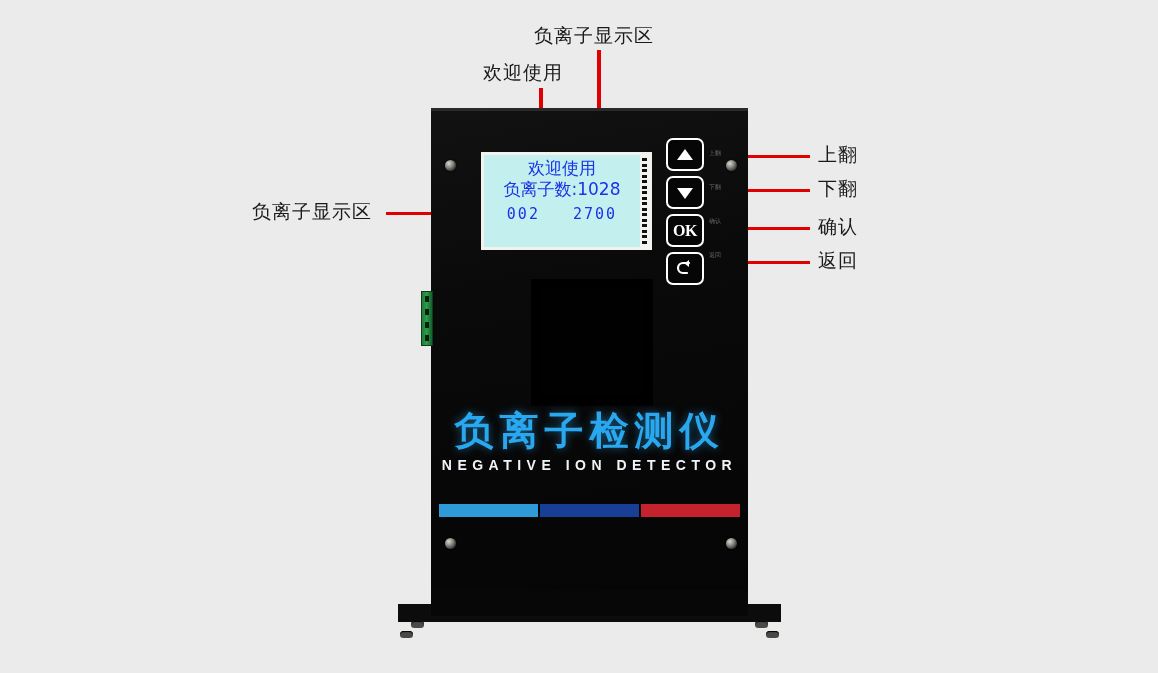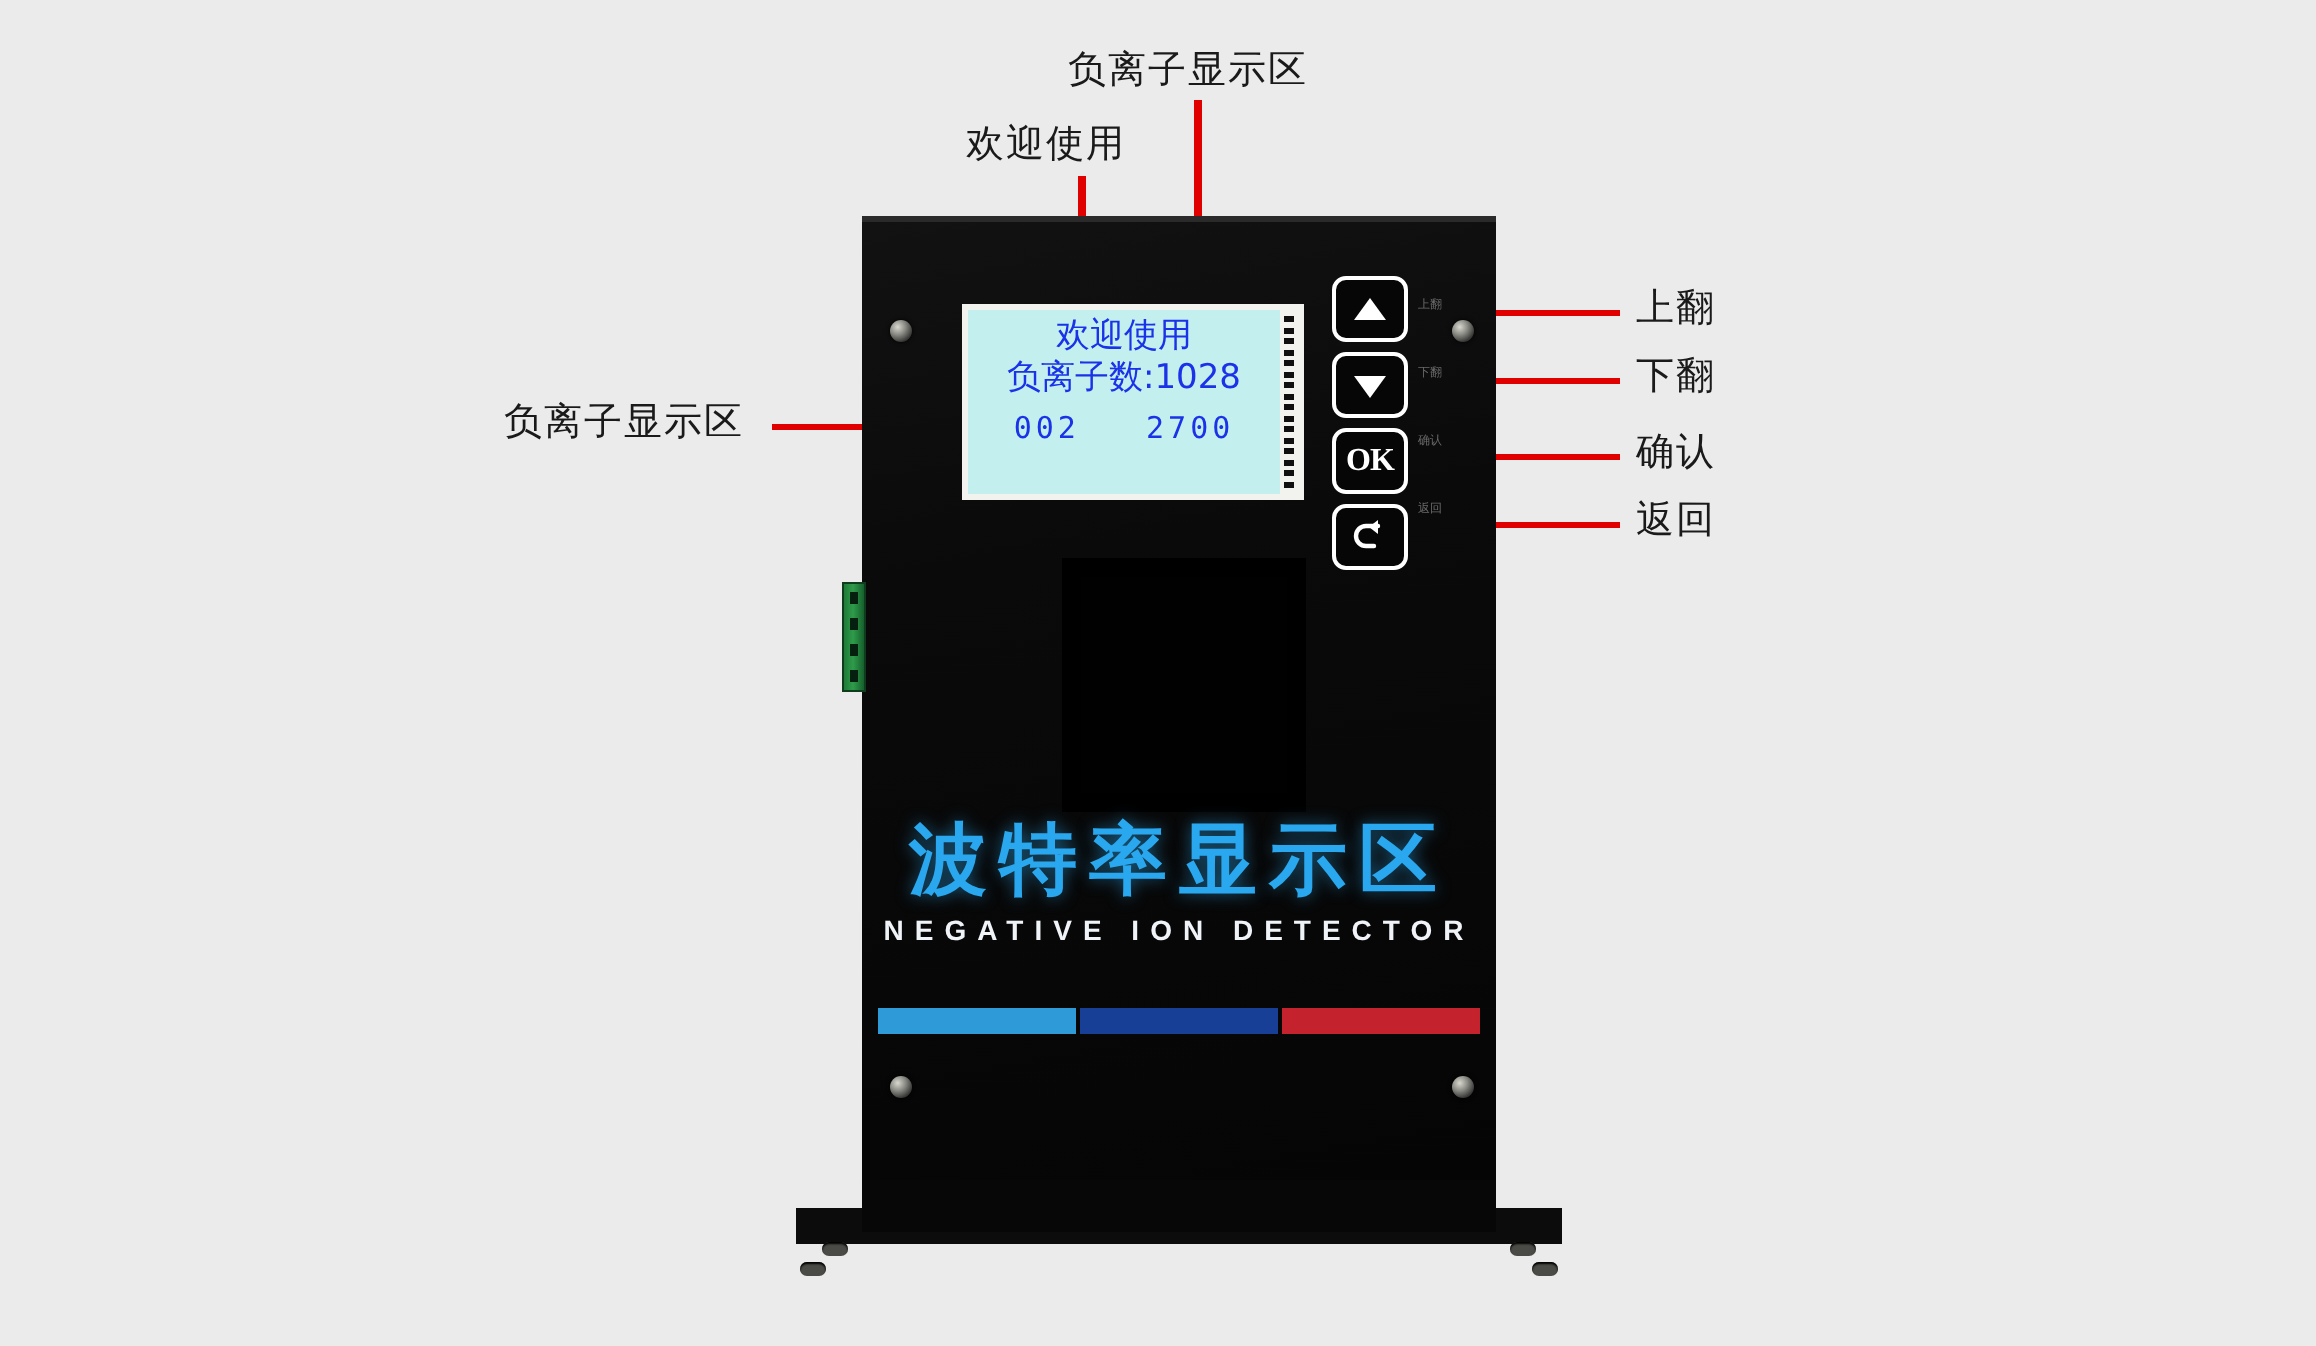--- a/index.html
+++ b/index.html
@@ -394,21 +394,21 @@
   </div>
 
   <div class="btn-silk" id="silk-up">上翻</div>
   <div class="btn-silk" id="silk-down">下翻</div>
   <div class="btn-silk" id="silk-ok">确认</div>
   <div class="btn-silk" id="silk-back">返回</div>
 
   <div id="sensor-window"></div>
 
   <div id="brand">
-    <div id="brand-cn">波特率显示区</div>
+    <div id="brand-cn">负离子检测仪</div>
     <div id="brand-en">NEGATIVE ION DETECTOR</div>
   </div>
 
   <div id="stripes">
     <div class="stripe" id="stripe-1"></div>
     <div class="stripe" id="stripe-2"></div>
     <div class="stripe" id="stripe-3"></div>
   </div>
 </div>
 

